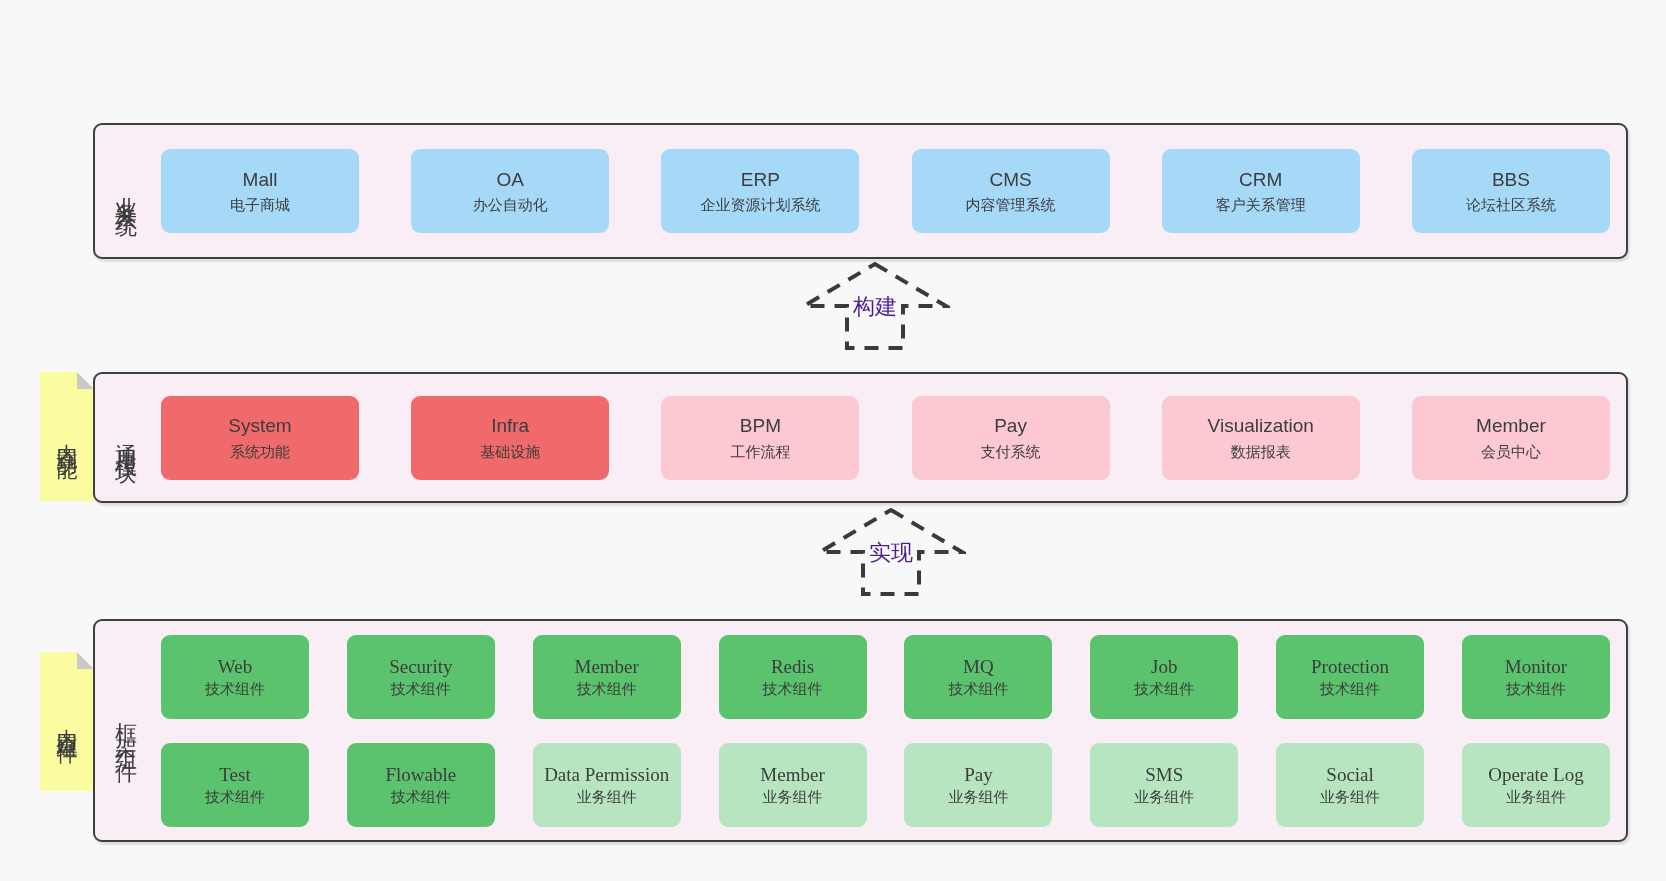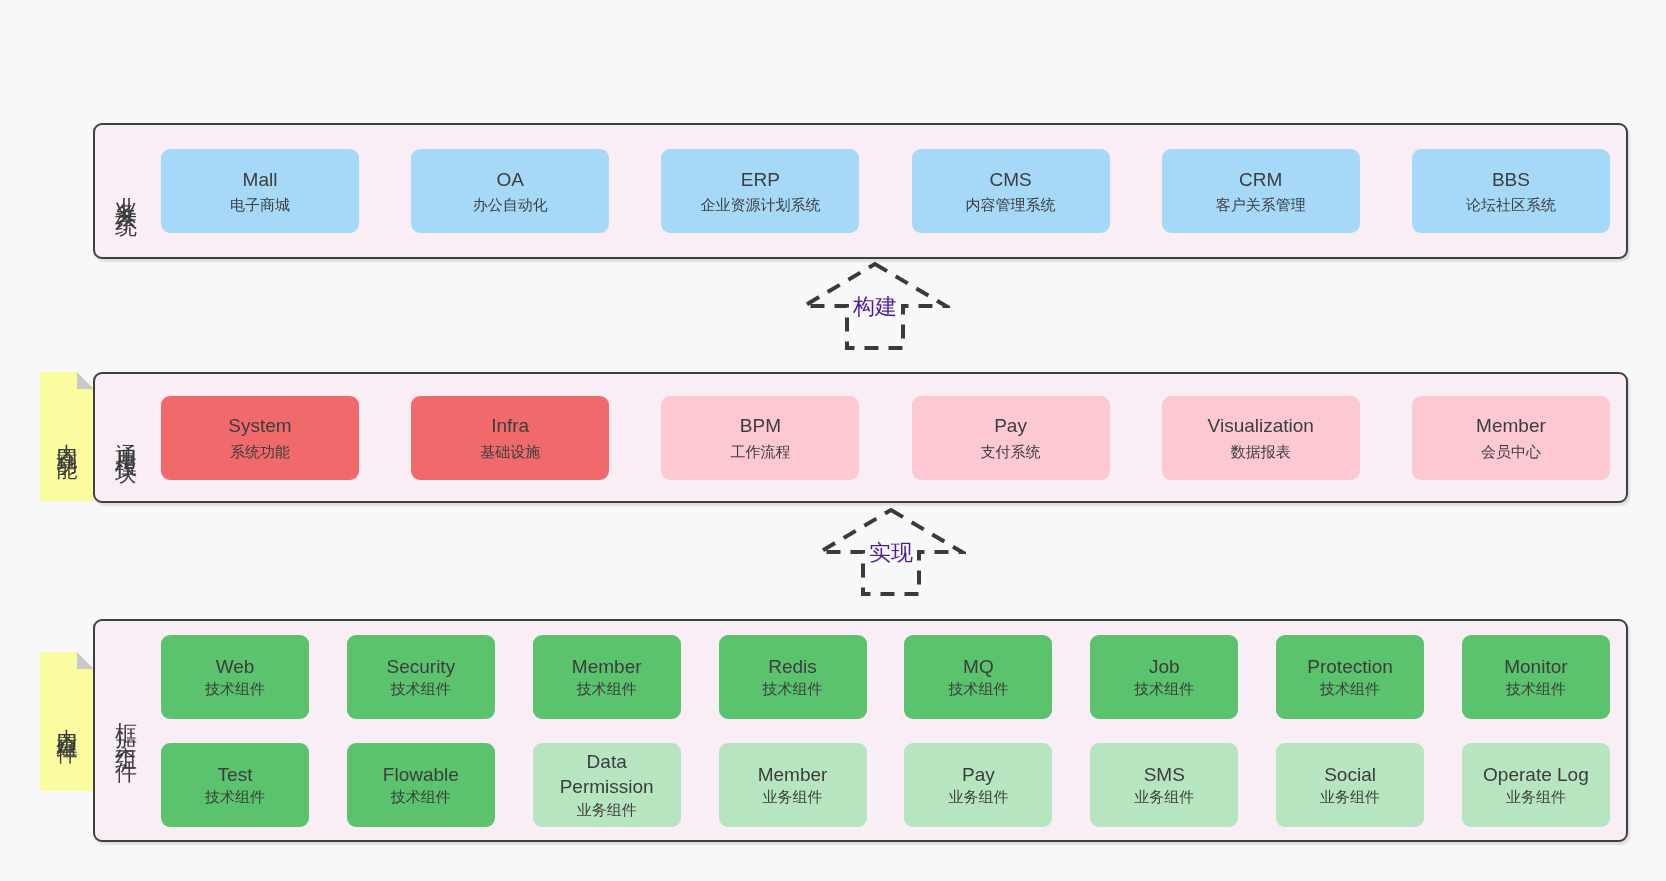--- a/index.html
+++ b/index.html
@@ -19,21 +19,21 @@
   .boxes{flex:1;display:flex;justify-content:space-between;align-items:center;padding:0 16px 0 20px;}
   .box{height:84px;border-radius:9px;display:flex;flex-direction:column;justify-content:center;
        align-items:center;text-align:center;font-size:19px;line-height:1.5;}
   .box .t2{font-size:15px;}
   .w198{width:198px;} .w148{width:148px;}
   .blue{background:#a6d9f7;} .red{background:#f0696b;} .pink{background:#fcc8d2;}
   .gdark{background:#5bc26e;} .glight{background:#b7e5c0;}
   .box.glight,.box.gdark{line-height:1.35;}
   .box .t1{padding:0 6px;}
 
-  .grid{flex:1;display:flex;flex-direction:column;gap:24px;padding:0 16px 0 20px;}
+  .grid{flex:1;display:flex;flex-direction:column;gap:24px;padding:0 16px 0 20px;font-family:Liberation Serif, serif;}
   .grid .row{display:flex;justify-content:space-between;align-items:center;}
 
   .arrow{position:absolute;width:150px;height:92px;}
   .arrow-1{left:800px;top:259px;}
   .arrow-2{left:816px;top:505px;}
   .arrow svg{position:absolute;inset:0;}
   .arrow-label{position:absolute;left:50%;top:33px;transform:translateX(-50%);
                background:#f8f8f8;padding:0 4px;font-size:22px;color:#4c1d95;white-space:nowrap;}
 
   .sticky{position:absolute;left:40px;width:54px;background:#fbfb9f;

